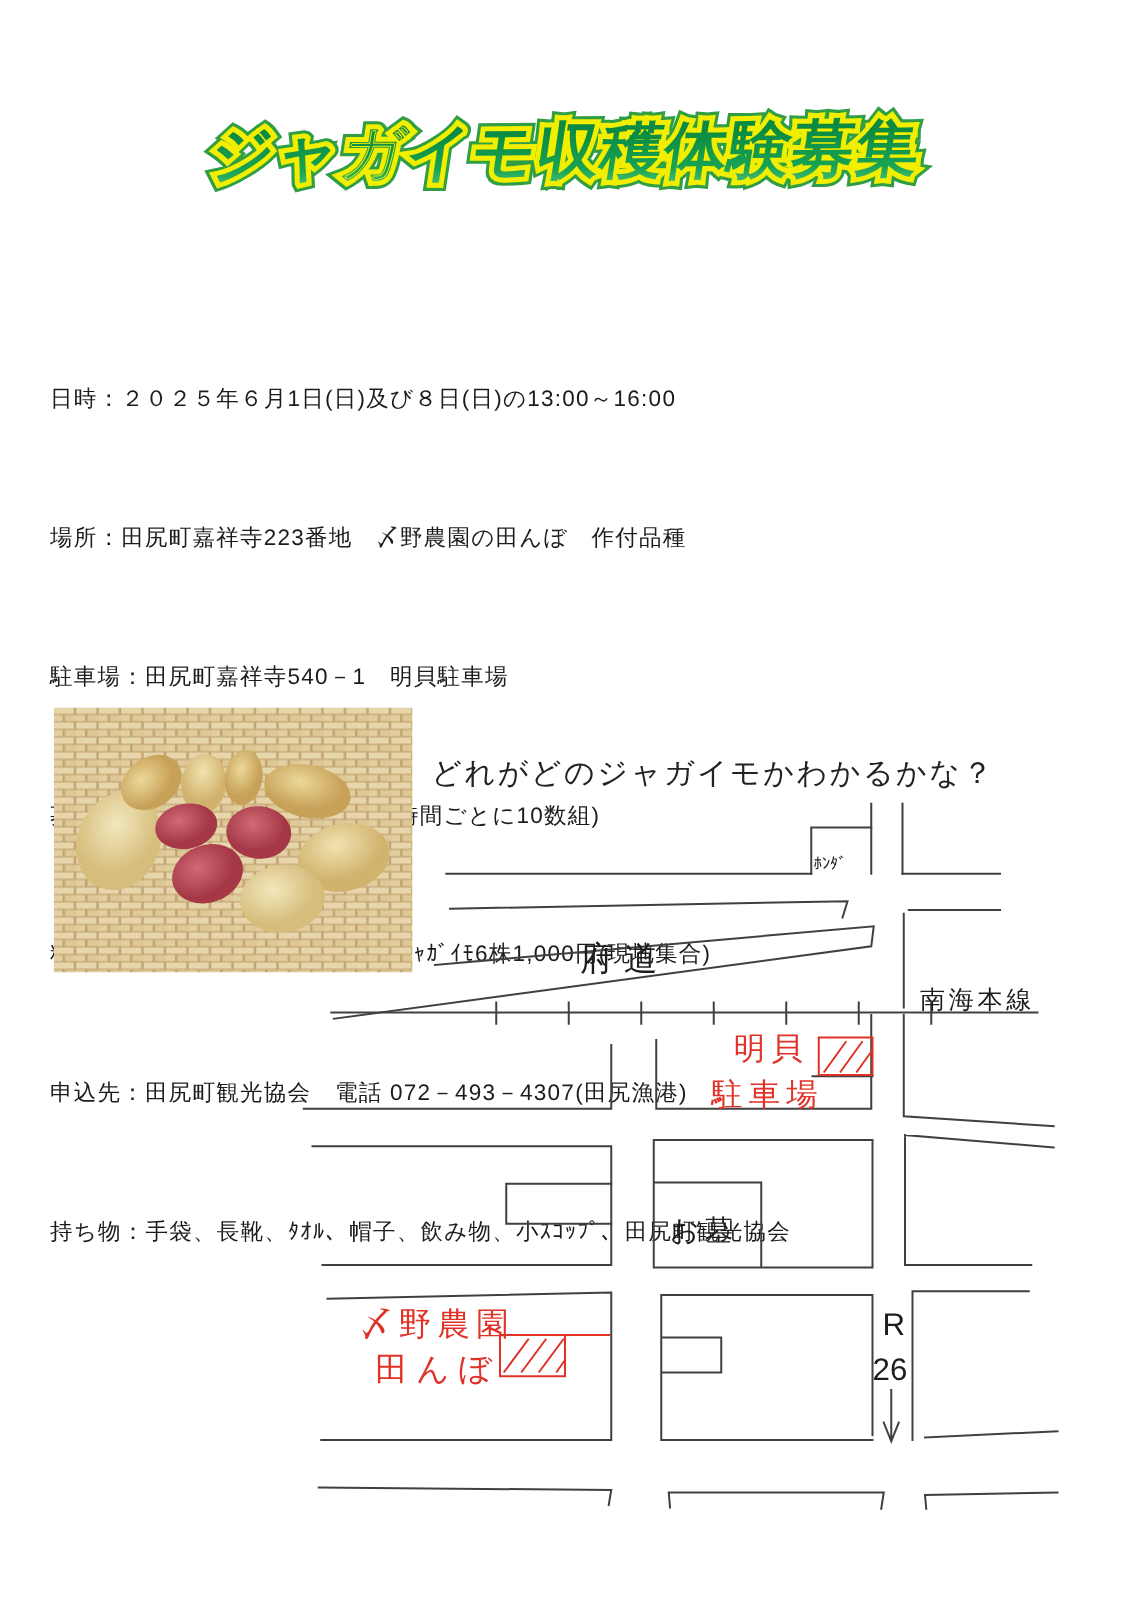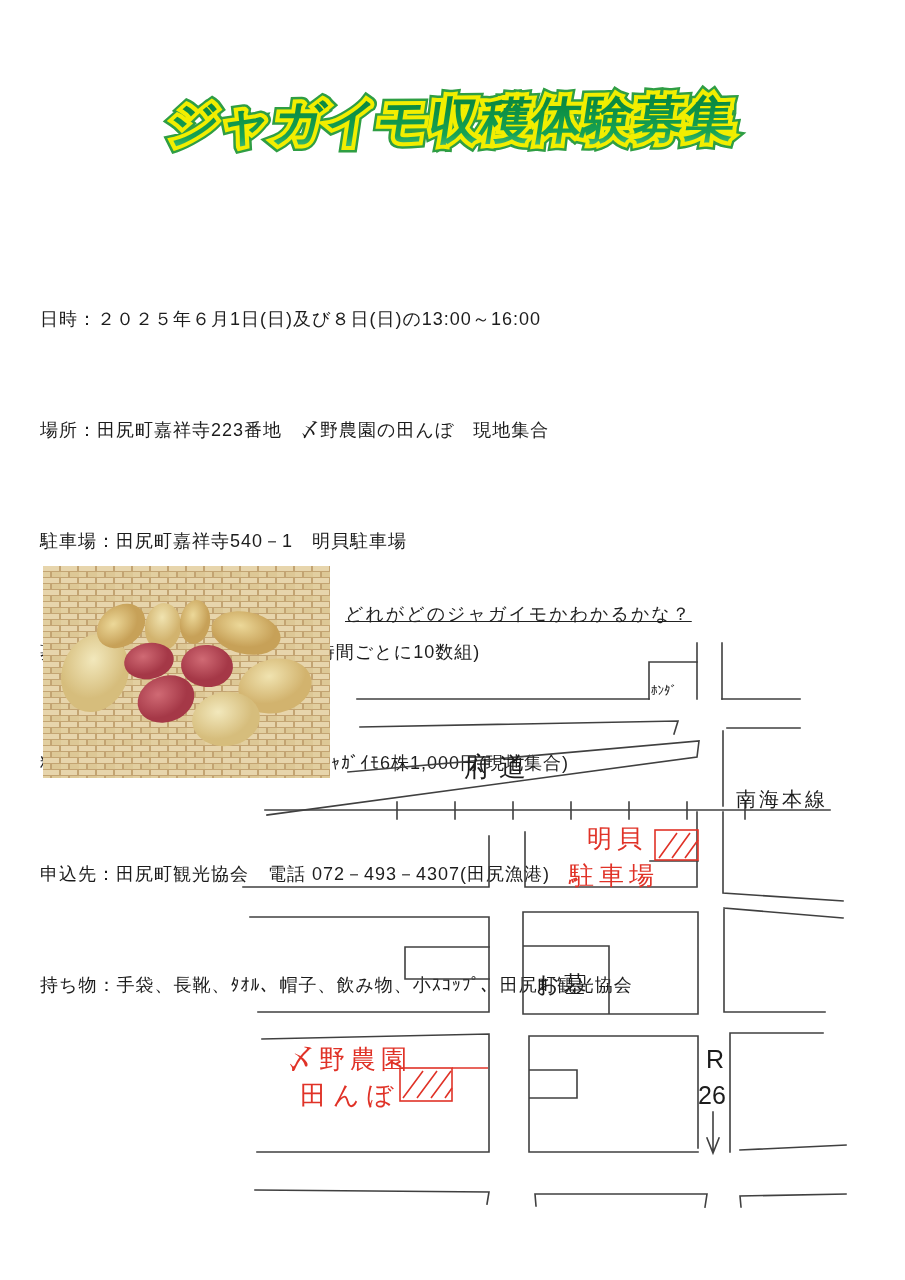--- a/index.html
+++ b/index.html
@@ -27,40 +27,40 @@
 
   
   .info{
     left:40px;top:227px;width:850px;color:#1c1c1c;
     font-size:18px;line-height:37px;letter-spacing:1px;white-space:pre;
   }
   .info div{height:37px;}
 
   
   .caption{
-    left:345px;top:602px;font-size:18px;color:#222;letter-spacing:2px;white-space:nowrap;text-decoration:underline;
+    left:345px;top:602px;font-size:24px;color:#222;letter-spacing:2px;white-space:nowrap;
   }
 
   
   svg text{font-family:"Liberation Sans","DejaVu Sans",sans-serif;}
 </style>
 </head>
 <body>
 
 <div class="abs title-wrap">
   <span class="title-stack">
     <span class="title-layer t-outer">ジャガイモ収穫体験募集</span>
     <span class="title-layer t-yellow">ジャガイモ収穫体験募集</span>
     <span class="t-fill">ジャガイモ収穫体験募集</span>
   </span>
 </div>
 
 <div class="abs info">
   <div>日時：２０２５年６月1日(日)及び８日(日)の13:00～16:00</div>
-  <div>場所：田尻町嘉祥寺223番地　〆野農園の田んぼ　現地集合</div>
+  <div>場所：田尻町嘉祥寺223番地　〆野農園の田んぼ　作付品種</div>
   <div>駐車場：田尻町嘉祥寺540－1　明貝駐車場</div>
   <div>募集定員：各日50組まで(各受入時間ごとに10数組)</div>
   <div>料金：入場料1人100円　収穫料ｼﾞｬｶﾞｲﾓ6株1,000円(現地集合)</div>
   <div>申込先：田尻町観光協会　電話 072－493－4307(田尻漁港)</div>
   <div>持ち物：手袋、長靴、ﾀｵﾙ、帽子、飲み物、小ｽｺｯﾌﾟ、田尻町観光協会</div>
 </div>
 
 <svg class="abs" style="left:43px;top:566px;" width="287" height="212">
   <defs>
     <pattern id="weave" width="18" height="12" patternUnits="userSpaceOnUse">

